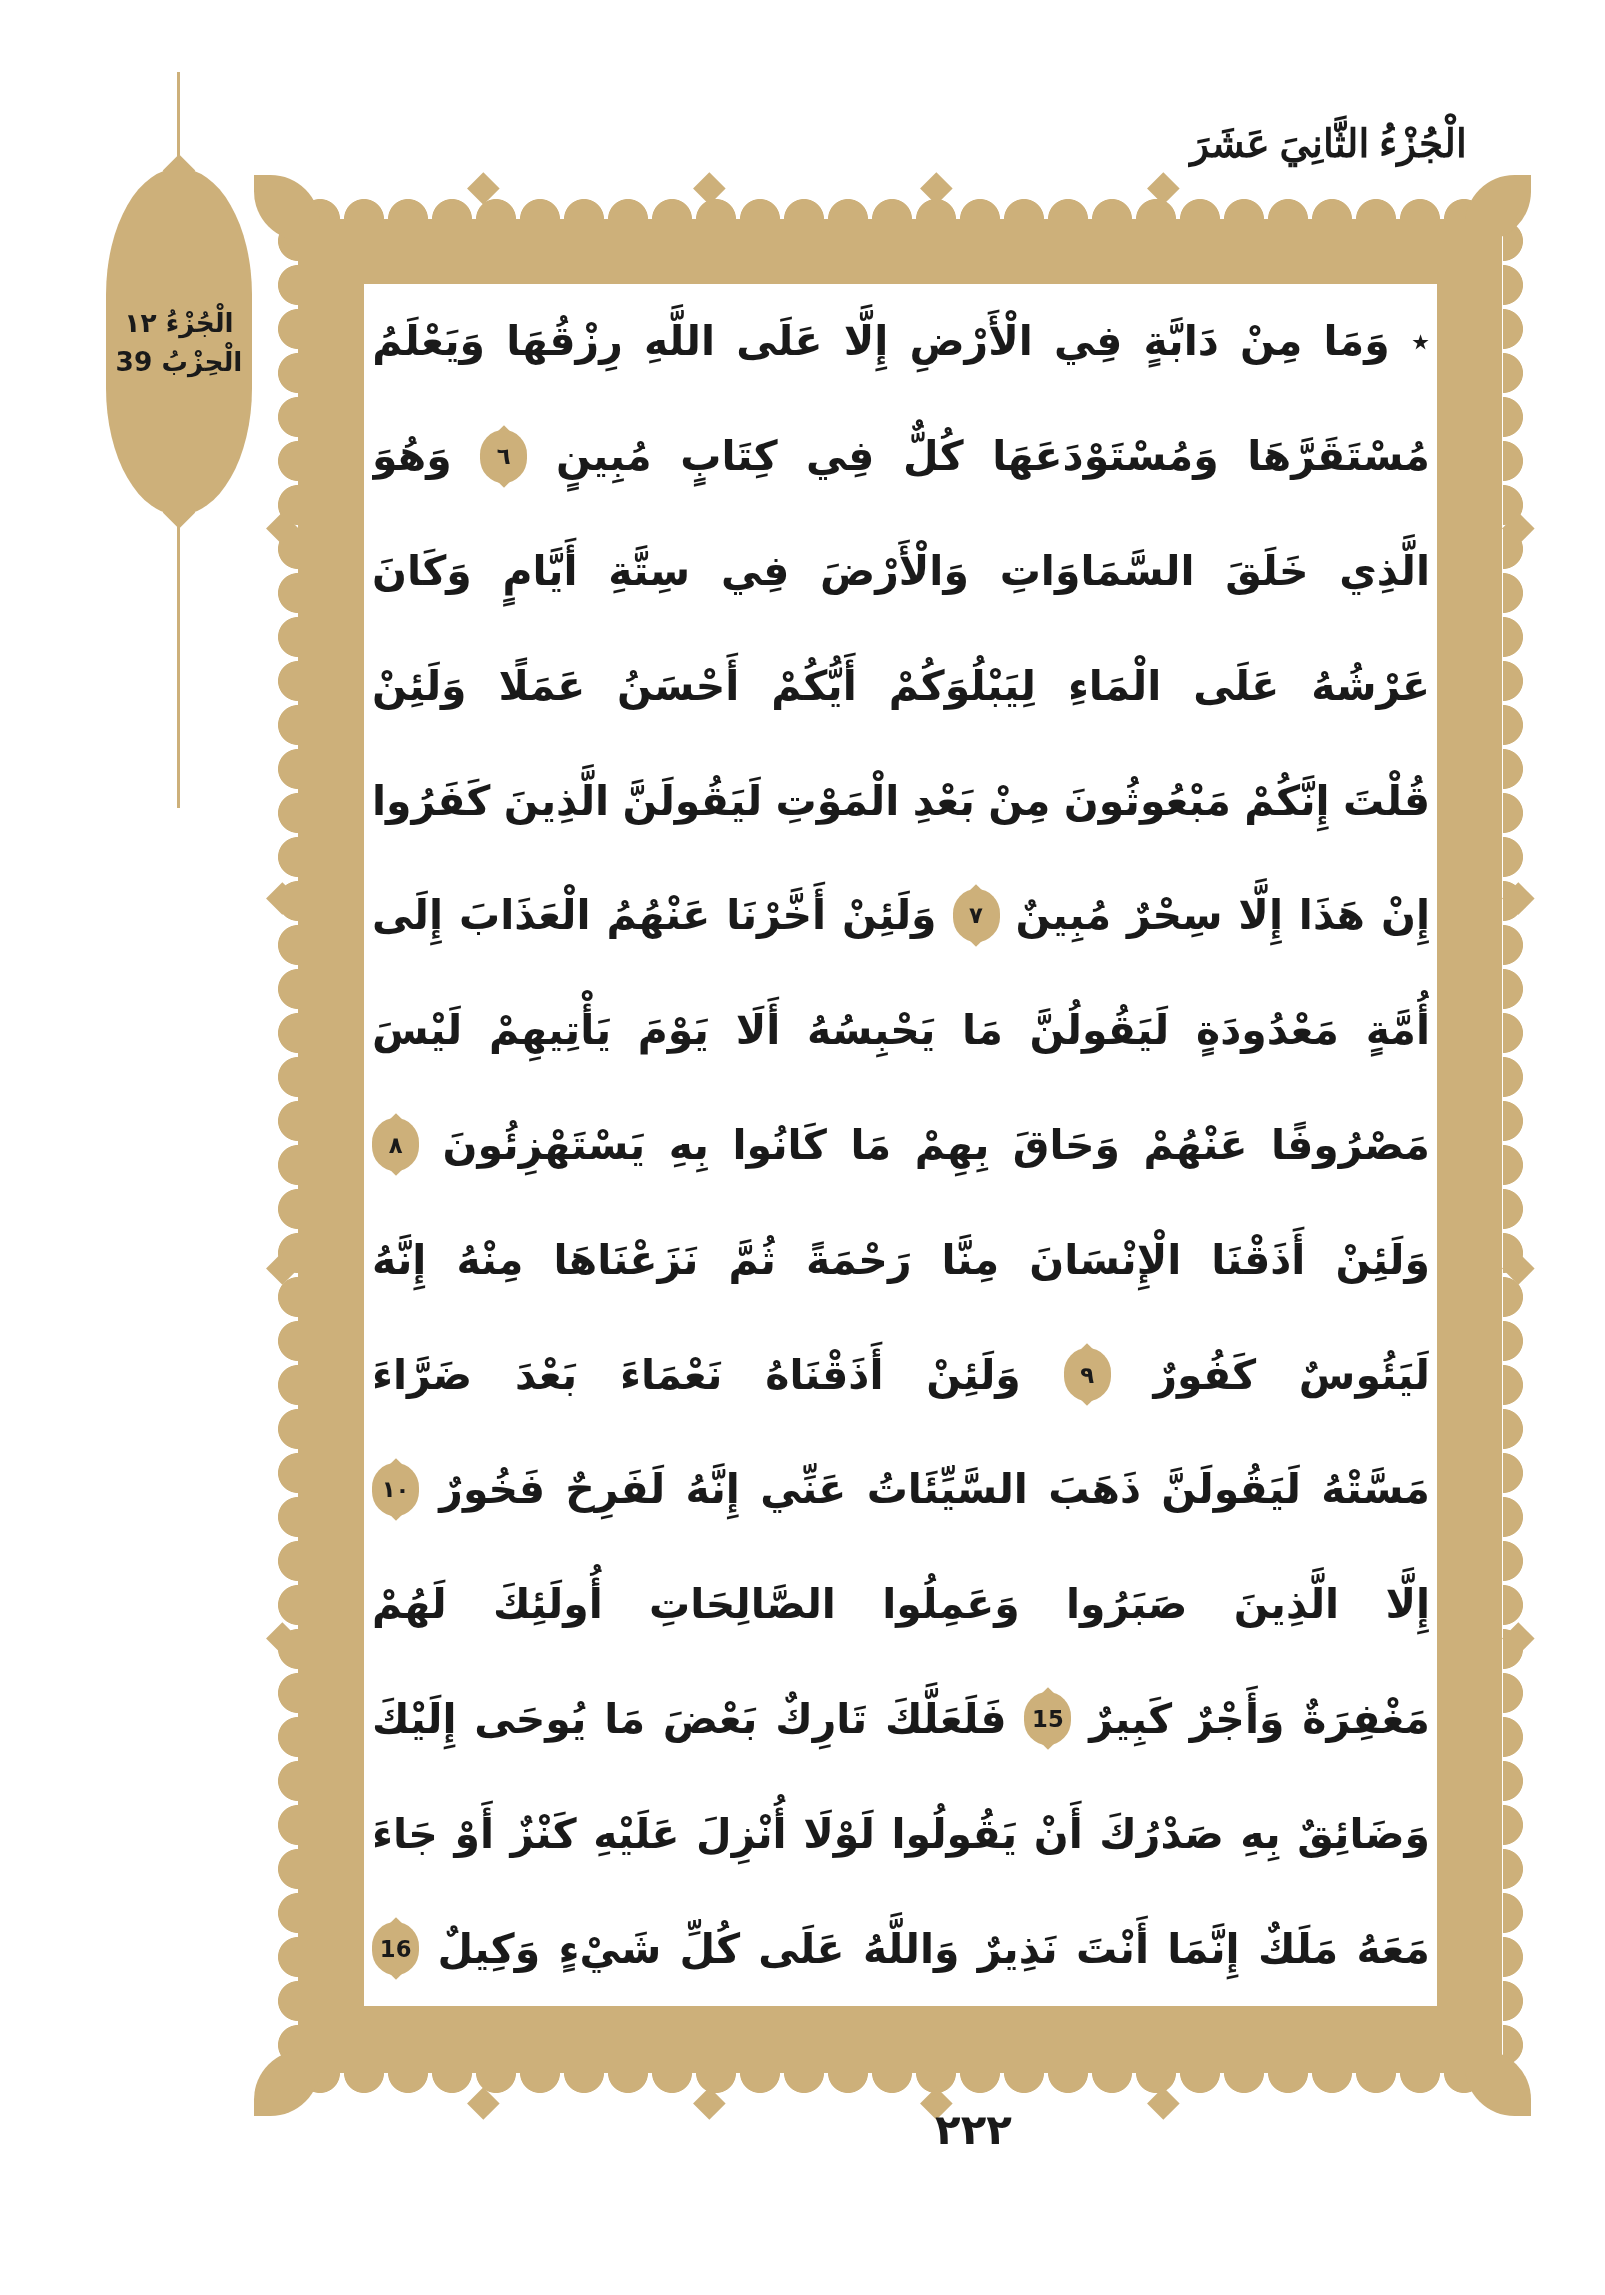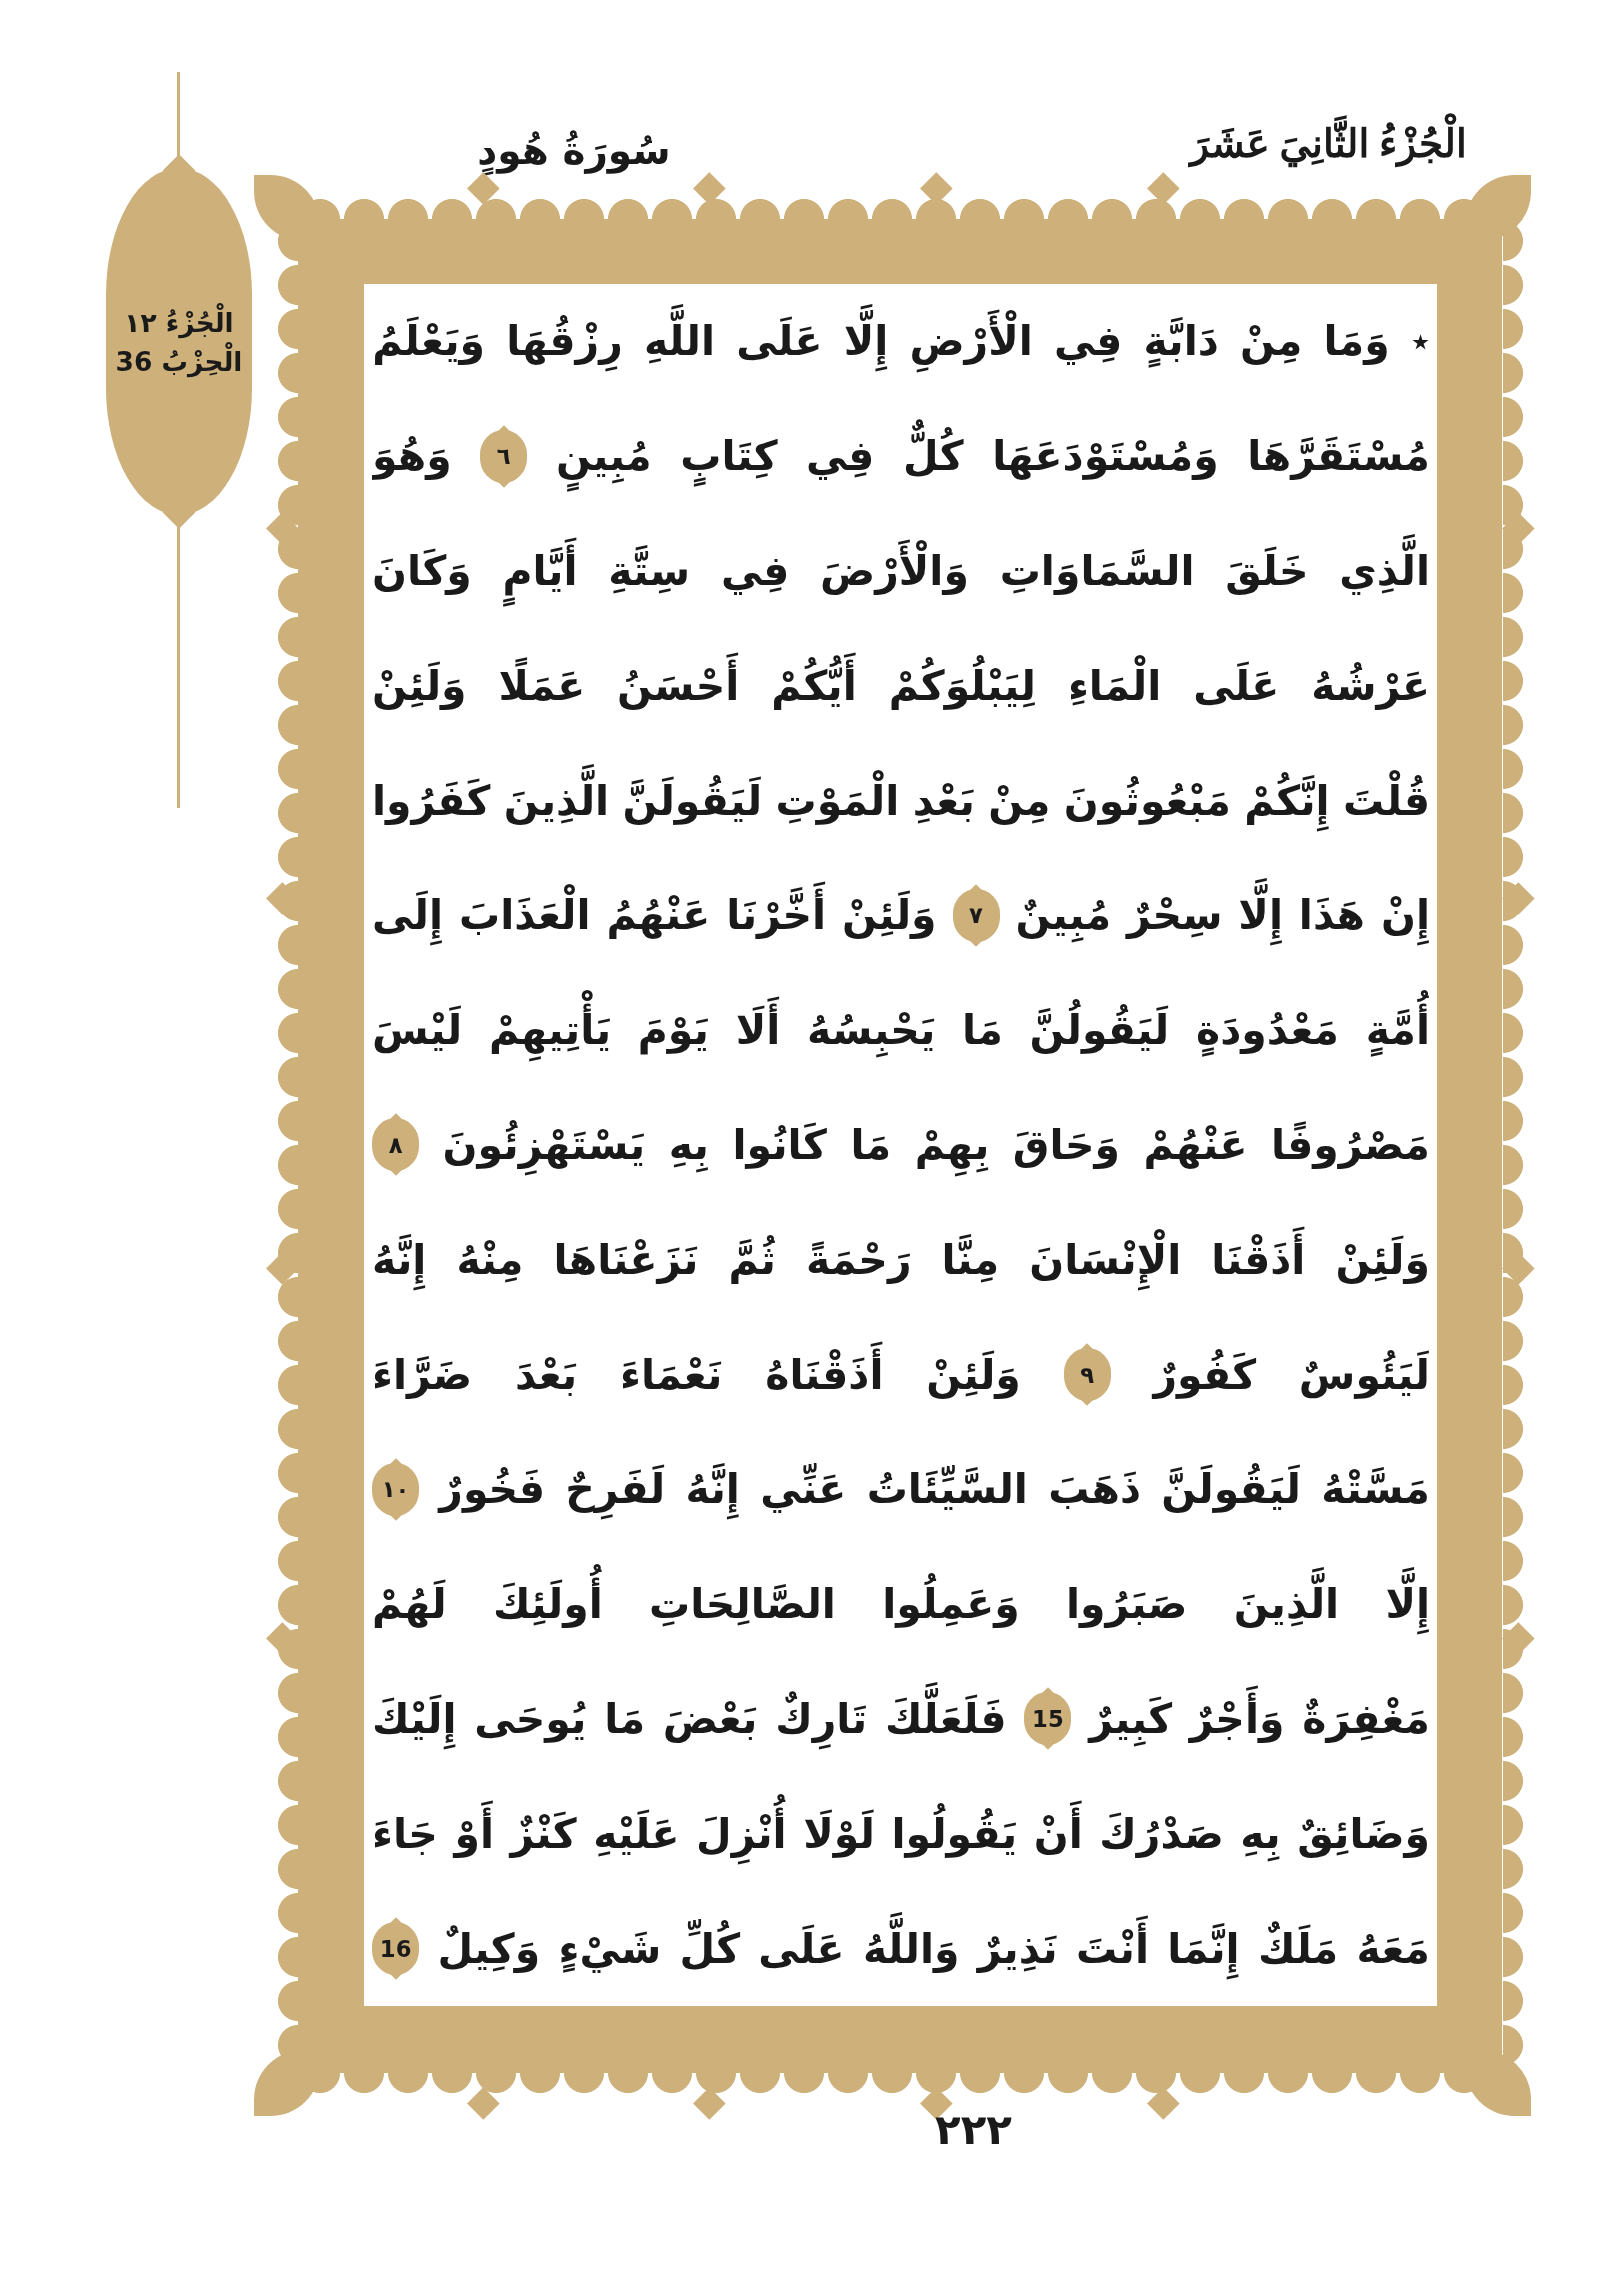--- a/index.html
+++ b/index.html
@@ -92,26 +92,25 @@
     position:absolute;left:785px;top:2105px;width:227px;
     font-size:42px;font-weight:700;color:var(--ink);direction:rtl;
   }
 </style>
 </head>
 <body>
 
 <div class="sheet">
 
   <div class="hdr hdr-right">الْجُزْءُ الثَّانِيَ عَشَرَ</div>
-  <div class="hdr hdr-left">سُورَةُ هُودٍ</div>
 
   <div class="orn-line"></div>
   <div class="orn-body">
     <div class="orn-label">الْجُزْءُ ١٢</div>
-    <div class="orn-label">الْحِزْبُ 36</div>
+    <div class="orn-label">الْحِزْبُ 39</div>
   </div>
 
   <div class="scallop scallop-top"></div>
   <div class="scallop scallop-bottom"></div>
   <div class="scallop scallop-left"></div>
   <div class="scallop scallop-right"></div>
   <div class="corner-petal petal-tl"></div>
   <div class="corner-petal petal-tr"></div>
   <div class="corner-petal petal-bl"></div>
   <div class="corner-petal petal-br"></div>

